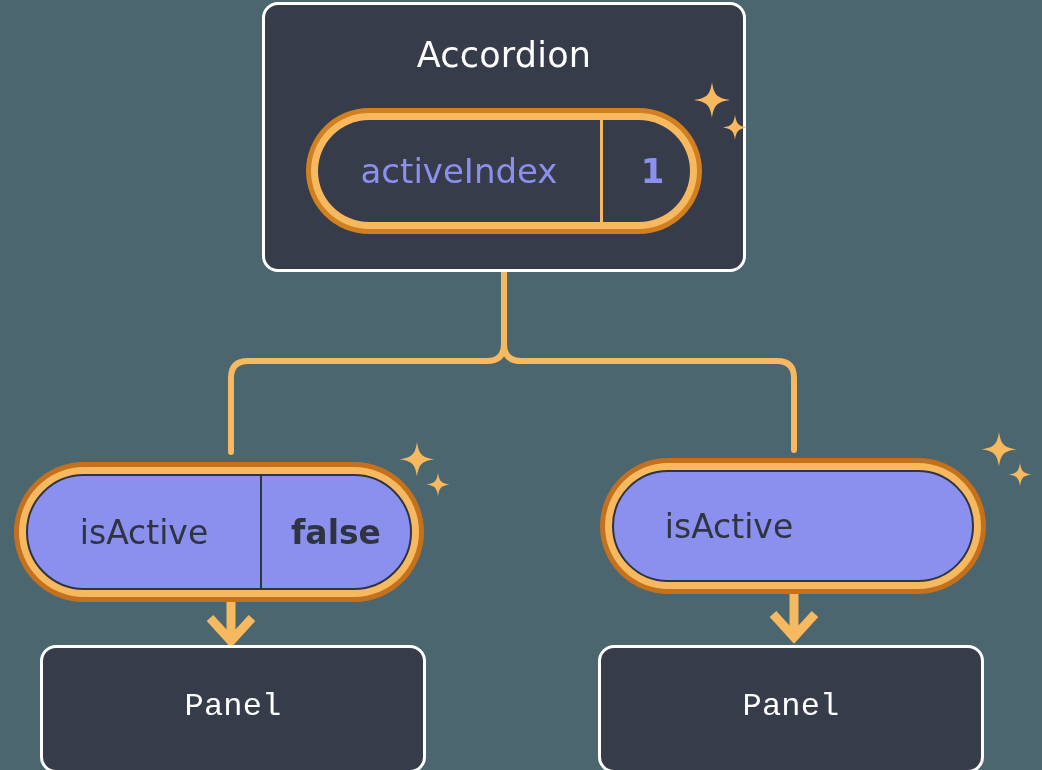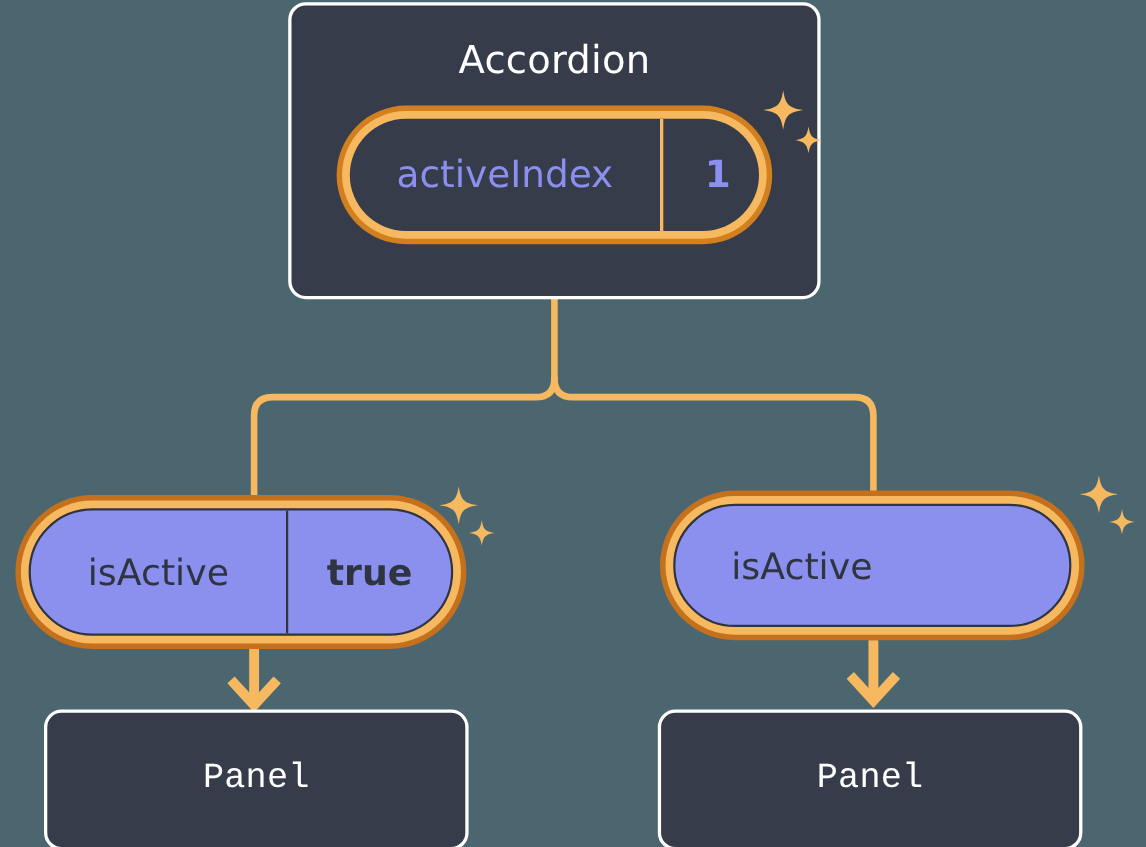--- a/index.html
+++ b/index.html
@@ -74,20 +74,21 @@
   }
 
   
   .pill {
     position: absolute;
     box-sizing: border-box;
     display: flex;
     align-items: stretch;
     border-radius: 999px;
     z-index: 4;
+    margin-top: 12px;
   }
 
   
   .pill .ring-outer {
     position: absolute;
     left: 0; top: 0; right: 0; bottom: 0;
     border-radius: 999px;
     background: #c4701c;
   }
   
@@ -210,21 +211,21 @@
       <path fill="#f7b95f" d="M22 0 C24 13 27 16 40 18 C27 20 24 23 22 36 C20 23 17 20 4 18 C17 16 20 13 22 0 Z"></path>
       <path fill="#f7b95f" d="M45 33 C46.4 42 48.4 44 57 45.4 C48.4 46.8 46.4 48.8 45 57.4 C43.6 48.8 41.6 46.8 33 45.4 C41.6 44 43.6 42 45 33 Z"></path>
     </svg>
   </div>
 
   <div class="pill pill-filled" id="pill-is-active-false">
     <span class="ring-outer"></span>
     <span class="ring-inner"></span>
     <span class="body">
       <span class="cell cell-key">isActive</span>
-      <span class="cell cell-value">true</span>
+      <span class="cell cell-value">false</span>
     </span>
   </div>
 
   <div class="sparkle-group" id="sparkles-false">
     <svg width="56" height="62" viewBox="0 0 56 62">
       <path fill="#f7b95f" d="M21 0 C23 12.5 25.8 15.3 38.3 17.3 C25.8 19.3 23 22.1 21 34.6 C19 22.1 16.2 19.3 3.7 17.3 C16.2 15.3 19 12.5 21 0 Z"></path>
       <path fill="#f7b95f" d="M42 31 C43.3 39.3 45.2 41.2 53.5 42.5 C45.2 43.8 43.3 45.7 42 54 C40.7 45.7 38.8 43.8 30.5 42.5 C38.8 41.2 40.7 39.3 42 31 Z"></path>
     </svg>
   </div>
 

